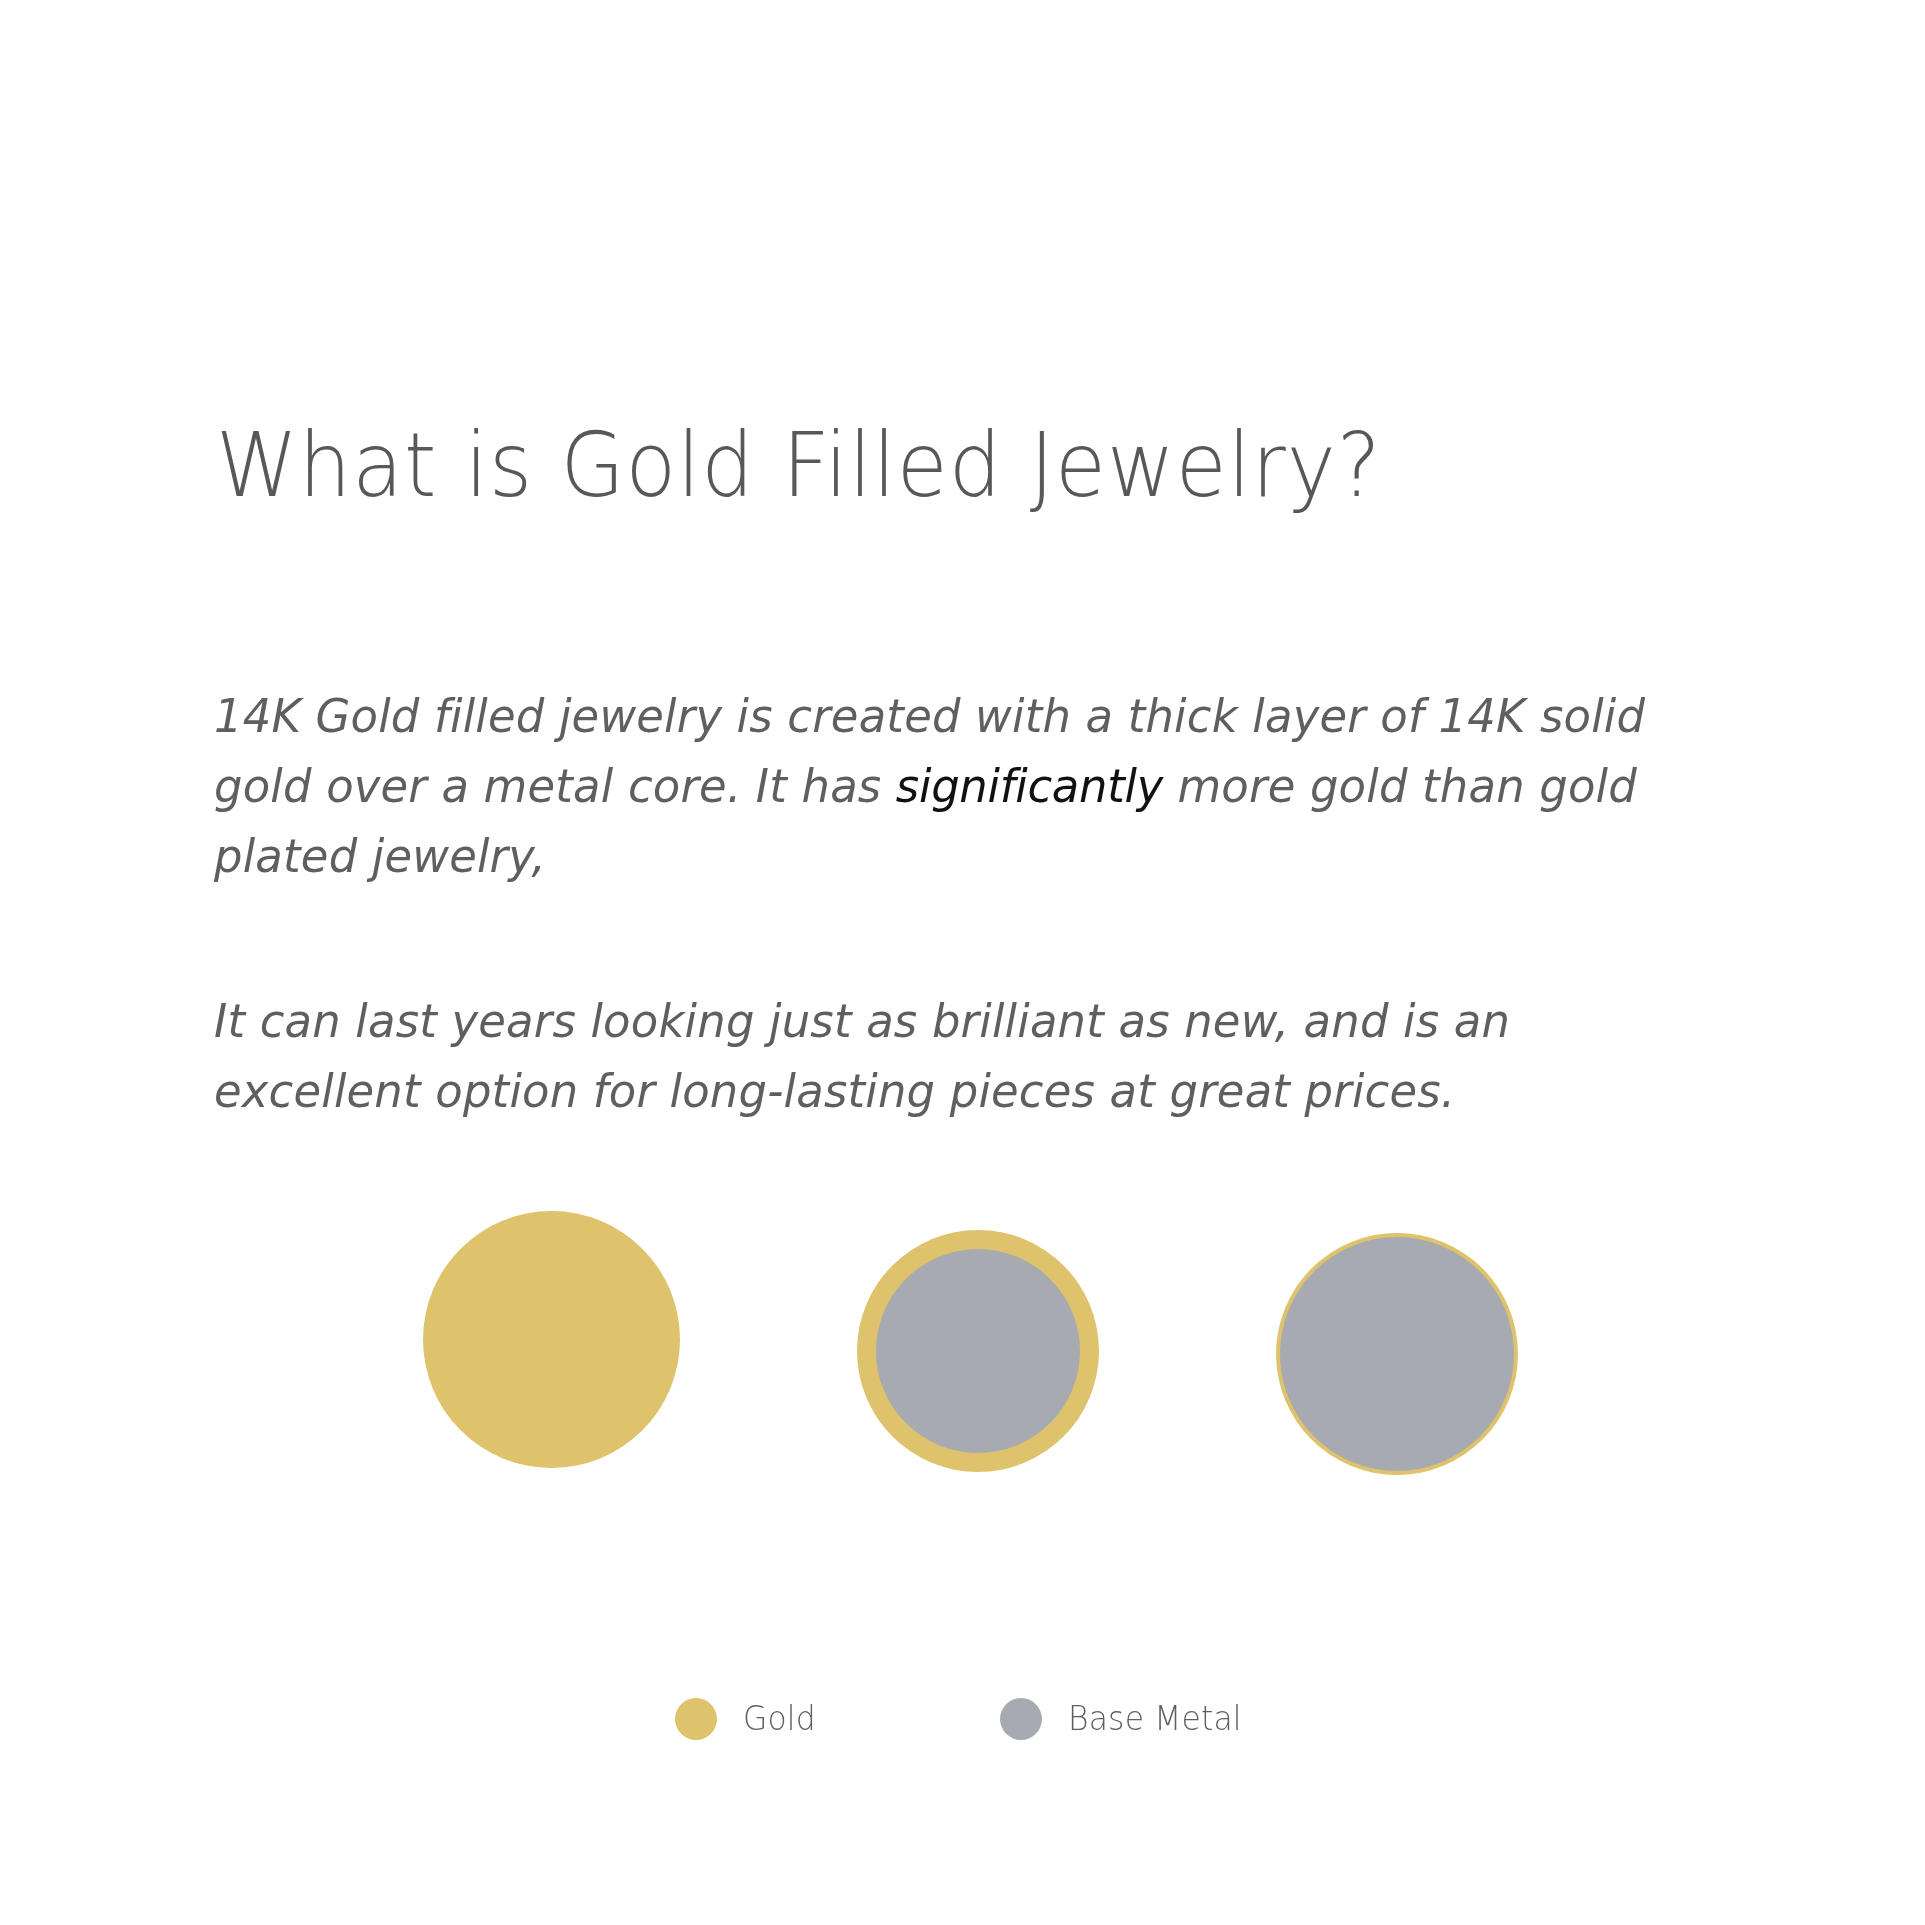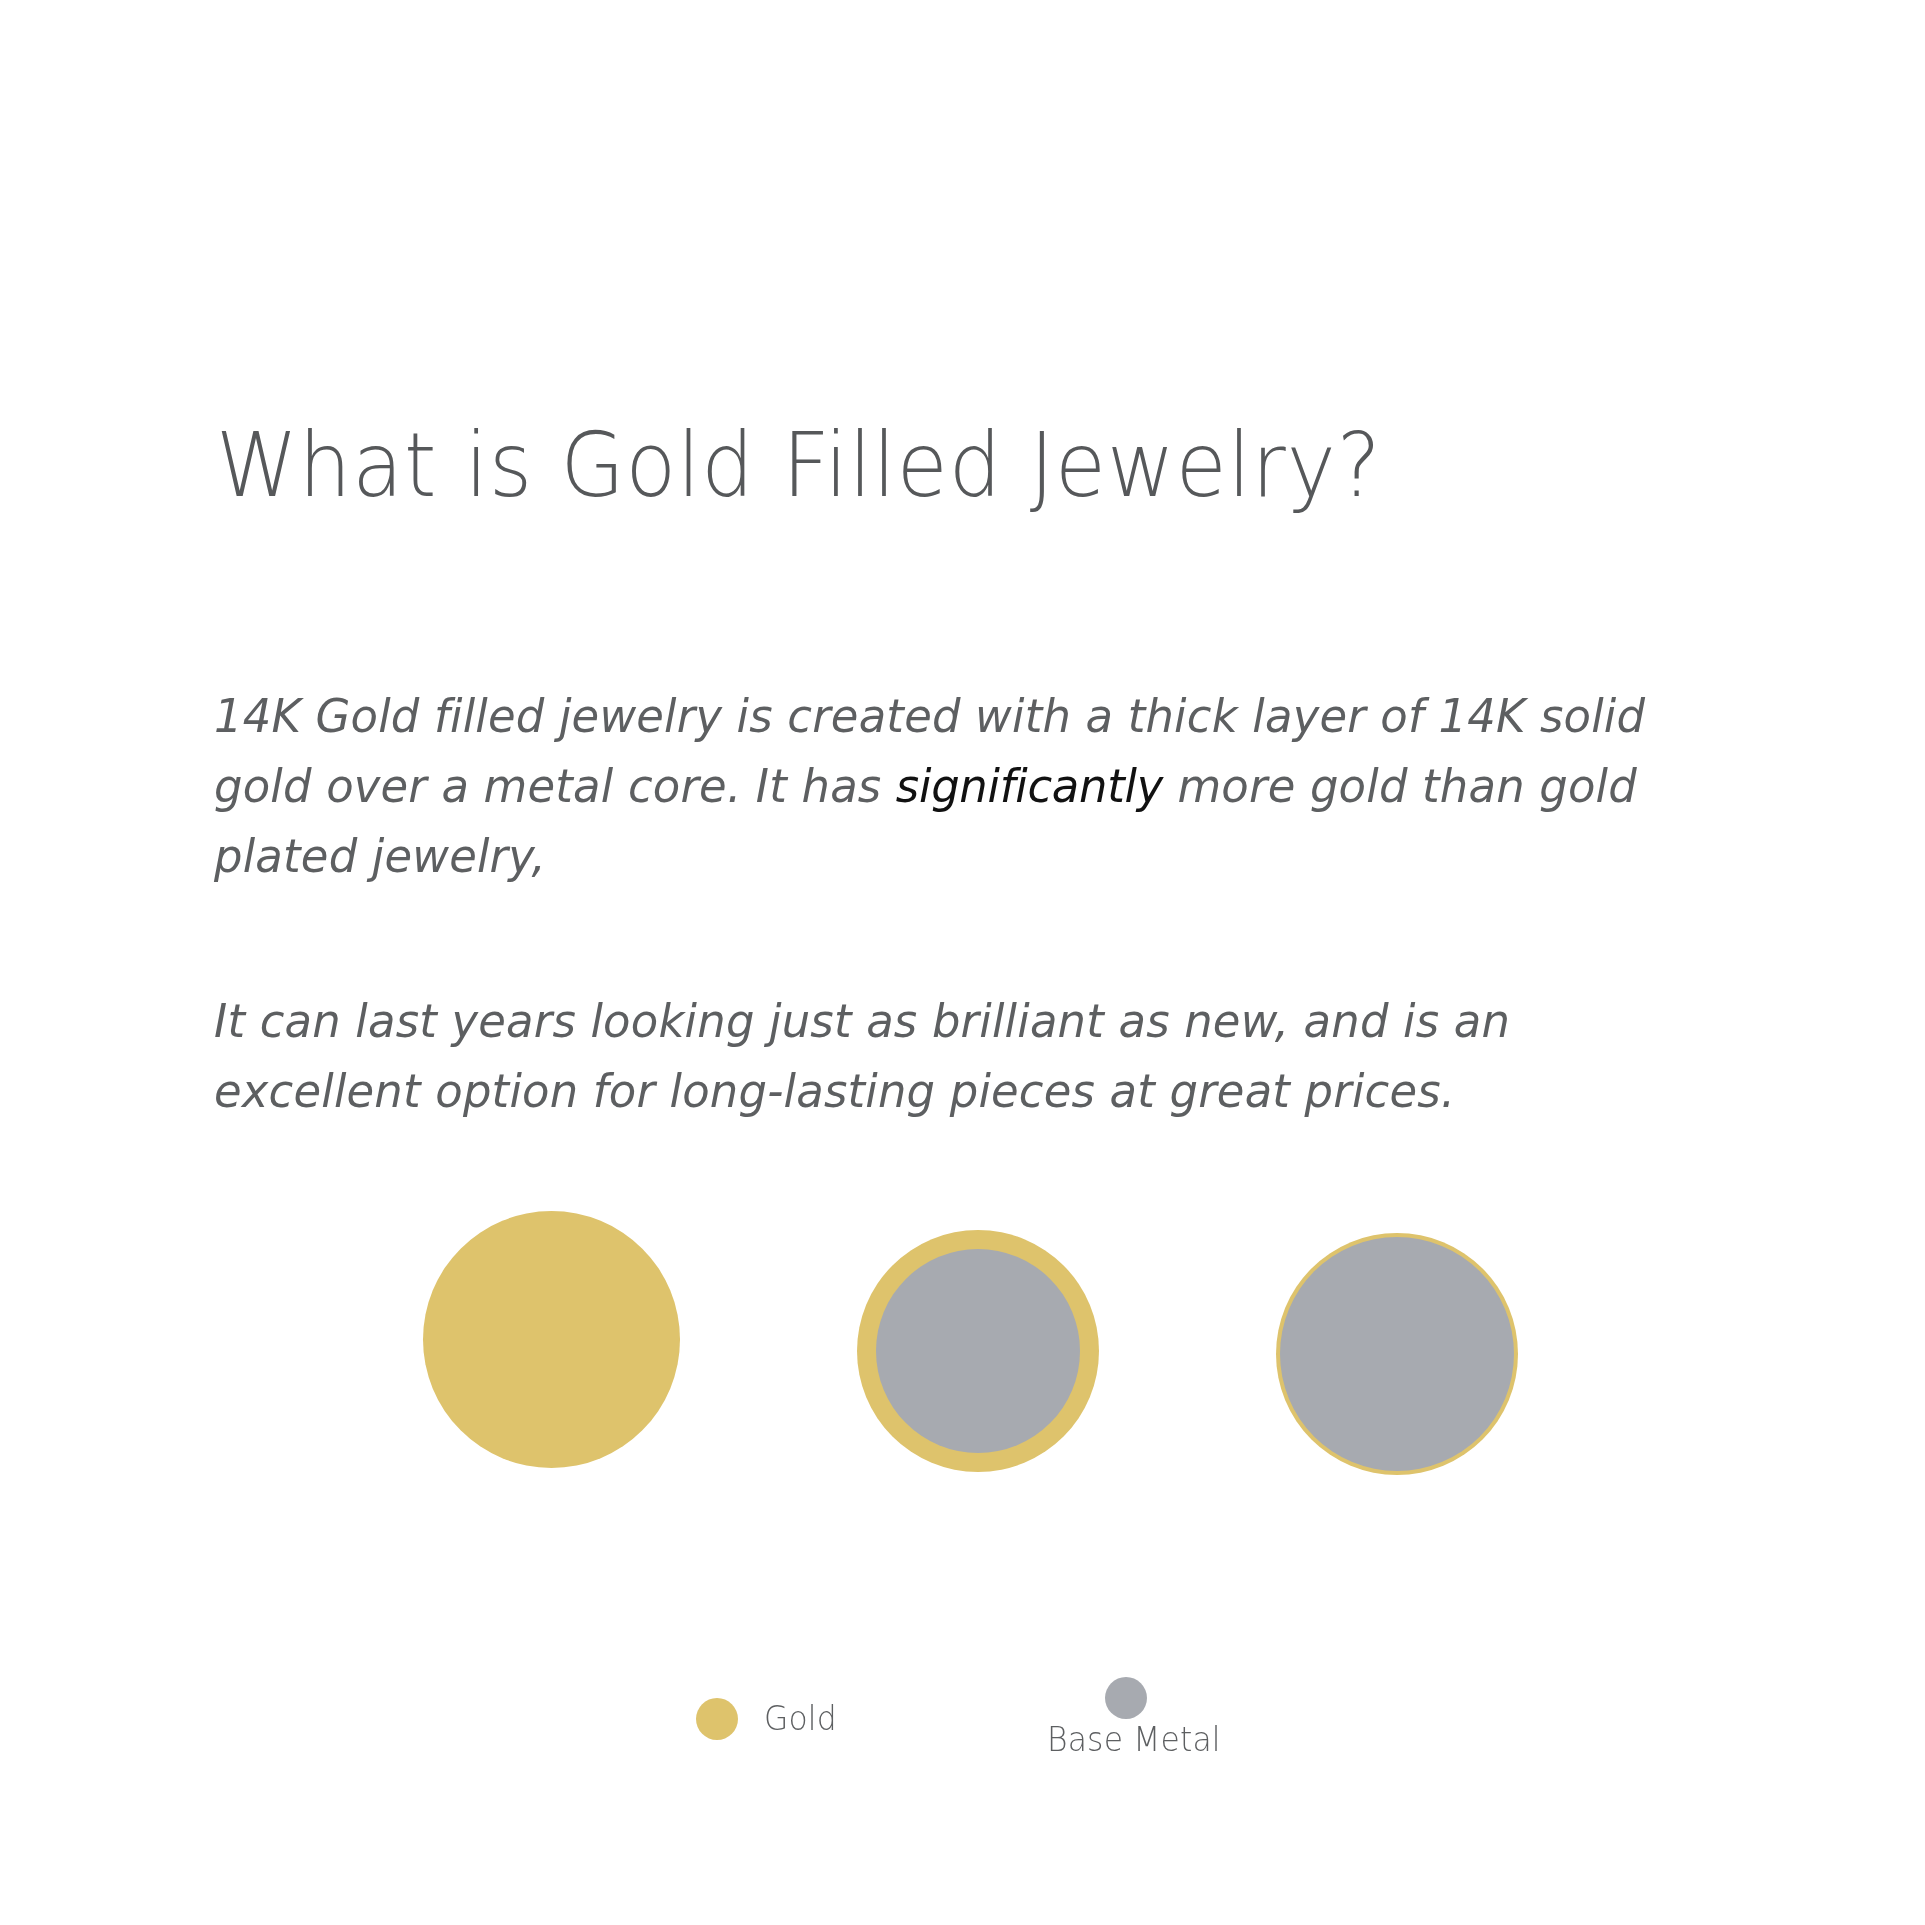--- a/index.html
+++ b/index.html
@@ -149,21 +149,20 @@
     display: flex;
     justify-content: center;
     align-items: center;
   }
   .legend-item {
     display: flex;
     align-items: center;
   }
   .legend-item + .legend-item {
     margin-left: 181px;
-    flex-direction: column;
   }
   .legend-swatch {
     width: 42px;
     height: 42px;
     border-radius: 50%;
     flex: 0 0 auto;
   }
   .legend-label {
     margin-left: 26px;
     font-family: "DejaVu Sans", "Liberation Sans", sans-serif;

